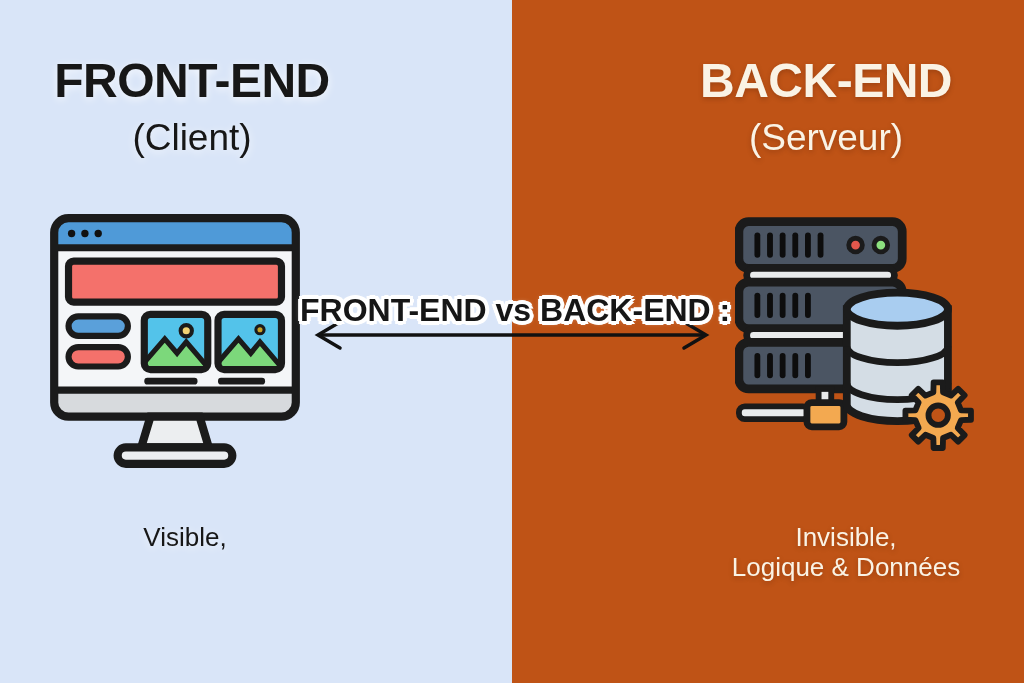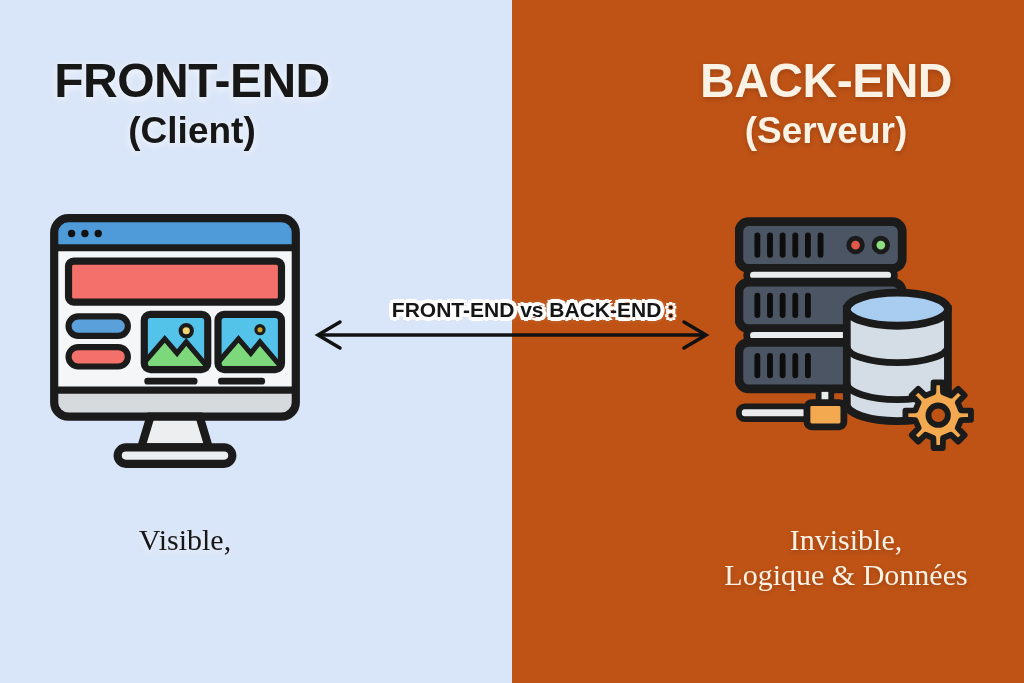--- a/index.html
+++ b/index.html
@@ -12,42 +12,42 @@
   *{margin:0;padding:0;box-sizing:border-box;}
   html,body{width:1024px;height:683px;}
   .stage{position:relative;width:1024px;height:683px;overflow:hidden;
          font-family:"Liberation Sans",sans-serif;}
   .panel{position:absolute;top:0;height:683px;}
   .panel-left{left:0;width:512px;background:var(--front-bg);}
   .panel-right{left:512px;width:512px;background:var(--back-bg);}
 
   .title-block{position:absolute;text-align:center;}
   .title-block .title{font-size:48px;font-weight:800;letter-spacing:-.5px;line-height:1.0;}
-  .title-block .subtitle{font-size:37px;font-weight:700;margin-top:7px;line-height:1.0;}
+  .title-block .subtitle{font-size:37px;font-weight:400;margin-top:14px;line-height:1.0;}
   .tb-left{left:0;top:57px;width:384px;color:var(--front-text);
            text-shadow:0 2px 8px rgba(255,255,255,.8);}
   .tb-right{left:616px;top:57px;width:420px;color:var(--back-text);
             text-shadow:0 2px 5px rgba(60,20,0,.25);}
 
-  .caption{position:absolute;text-align:center;font-size:30px;font-weight:500;line-height:1.17;font-family:Liberation Serif, serif;}
+  .caption{position:absolute;text-align:center;font-size:26px;font-weight:500;line-height:1.17;}
   .cap-left{left:0;top:522px;width:370px;color:var(--front-text);
             text-shadow:0 2px 8px rgba(255,255,255,.7);}
   .cap-right{left:626px;top:522px;width:440px;color:var(--back-text);
              text-shadow:0 2px 5px rgba(60,20,0,.25);}
 
   .illustration{position:absolute;}
   .illo-left{left:50px;top:214px;width:250px;}
   .illo-right{left:735px;top:212px;width:245px;}
 
   .center-band{position:absolute;left:300px;top:294px;width:424px;text-align:center;}
-  .center-line{position:relative;z-index:2;font-size:21px;font-weight:800;letter-spacing:0;
+  .center-line{position:relative;z-index:2;font-size:32px;font-weight:800;letter-spacing:0;
     color:#161616;
     text-shadow:-3px -3px 0 #fff,3px -3px 0 #fff,-3px 3px 0 #fff,3px 3px 0 #fff,
                 -4px 0 0 #fff,4px 0 0 #fff,0 -4px 0 #fff,0 4px 0 #fff,0 0 6px #fff;
-    line-height:32px;white-space:nowrap;margin-left:42px;}
+    line-height:32px;white-space:nowrap;}
   .center-line2{margin-top:18px;}
   .center-arrow{position:absolute;left:6px;top:19px;z-index:1;}
 </style>
 </head>
 <body>
 
 <div class="stage">
 
   <div class="panel panel-left"></div>
   <div class="panel panel-right"></div>

